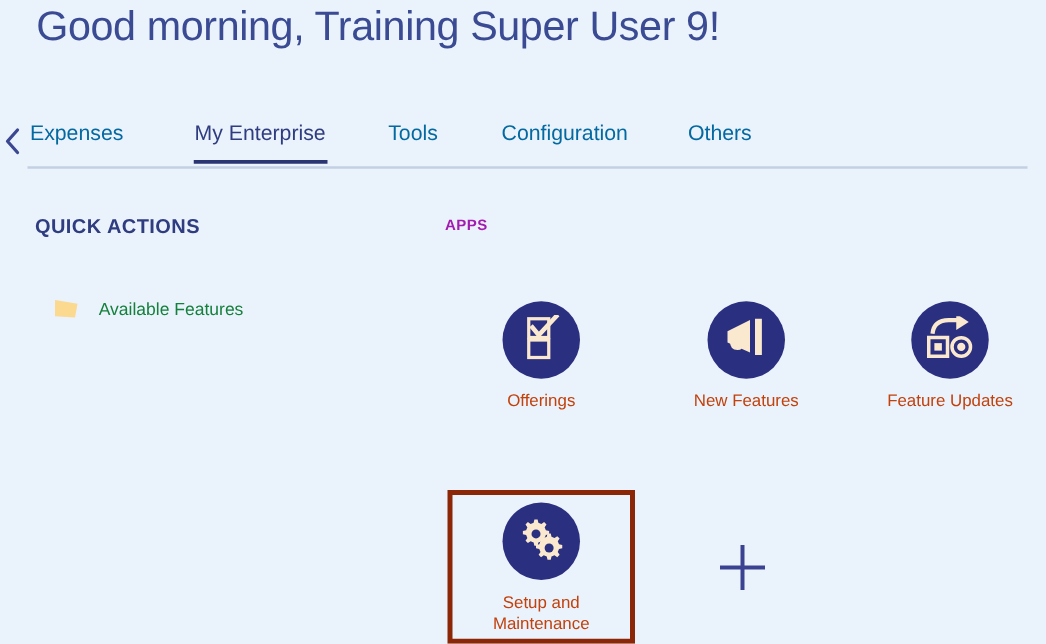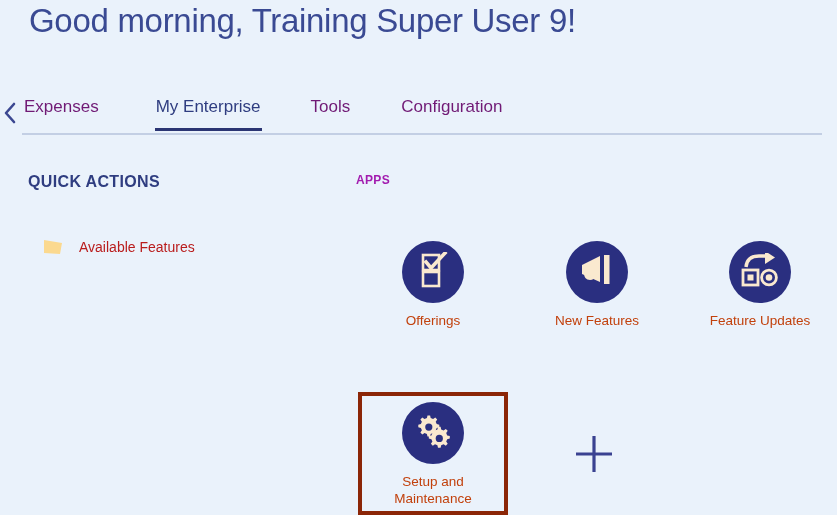--- a/index.html
+++ b/index.html
@@ -56,21 +56,21 @@
     left: 0;
     top: 0;
     height: 42px;
     display: flex;
     align-items: flex-start;
   }
 
   .tab {
     position: relative;
     font-size: 17px;
-    color: #701a75;
+    color: #0369a1;
     white-space: nowrap;
     padding: 5px 0 14px 0;
     cursor: pointer;
   }
   .tab.active {
     color: #2f3d80;
     text-align: center;
   }
   .tab.active::after {
     content: "";
@@ -123,21 +123,21 @@
   .quick-icon {
     width: 32px;
     height: 30px;
     display: flex;
     align-items: center;
     justify-content: center;
   }
   .quick-label {
     margin-left: 11px;
     font-size: 14px;
-    color: #b91c1c;
+    color: #15803d;
     white-space: nowrap;
   }
 
   
   .app {
     position: absolute;
     width: 120px;
     display: flex;
     flex-direction: column;
     align-items: center;
@@ -211,20 +211,23 @@
       <span>Expenses</span>
     </div>
     <div class="tab active" style="margin-right:50px;">
       <span>My Enterprise</span>
     </div>
     <div class="tab" style="margin-right:51px;">
       <span>Tools</span>
     </div>
     <div class="tab" style="margin-right:48px;">
       <span>Configuration</span>
+    </div>
+    <div class="tab">
+      <span>Others</span>
     </div>
   </div>
 
   <div class="tab-underline"></div>
 </div>
 
 <div class="sec-quick">QUICK ACTIONS</div>
 <div class="sec-apps">APPS</div>
 
 <div class="quick-item">

